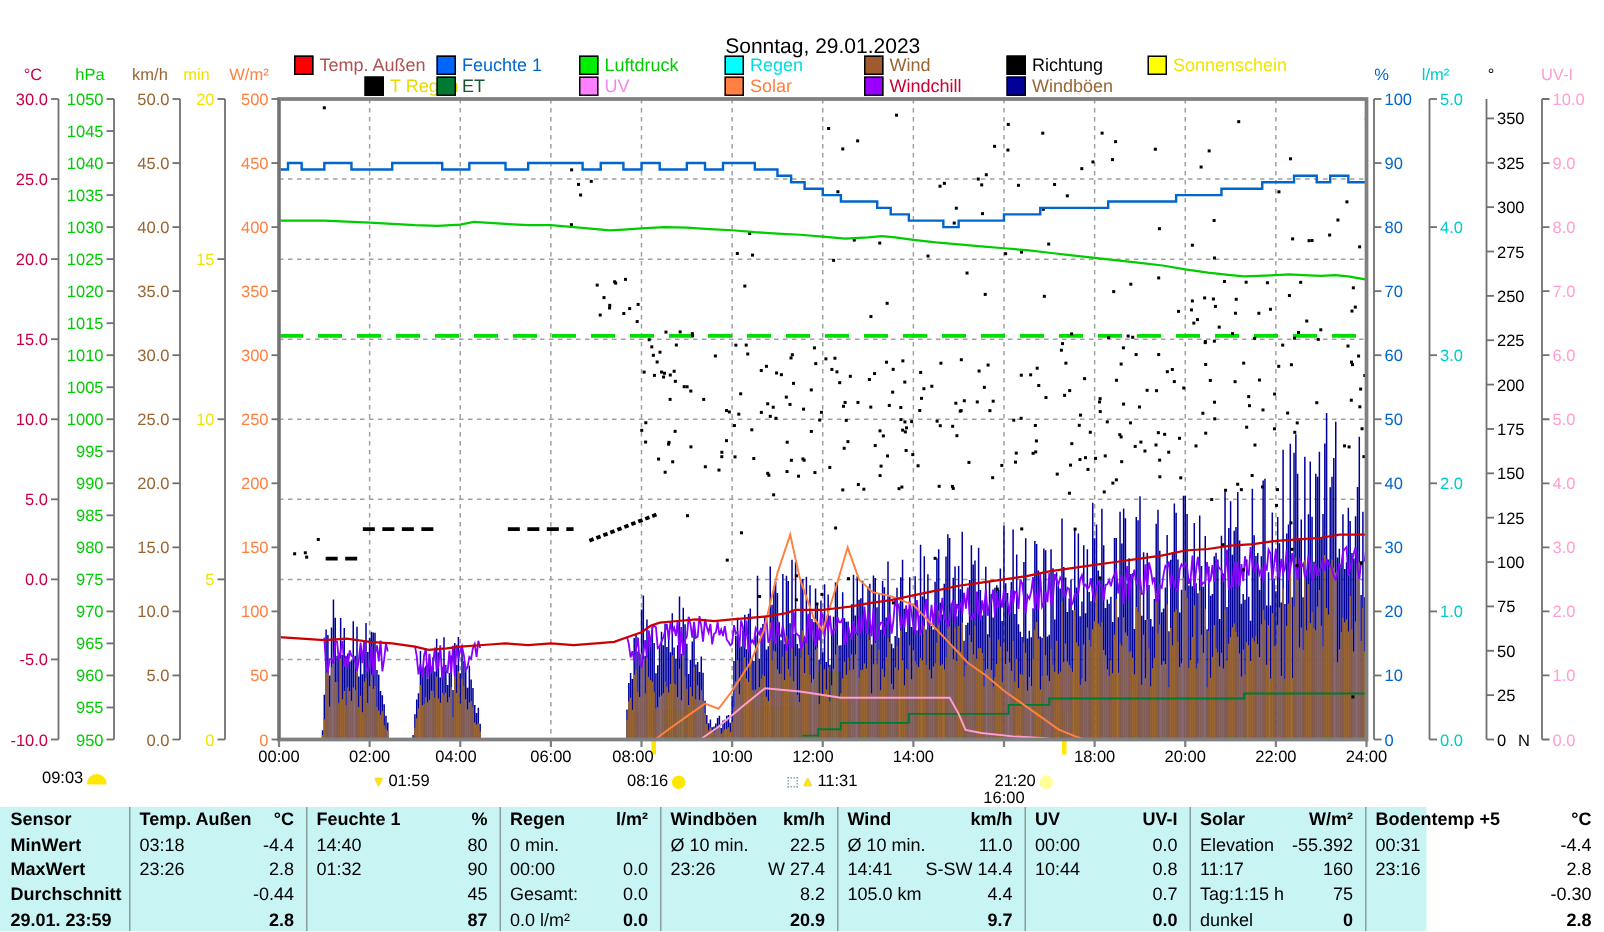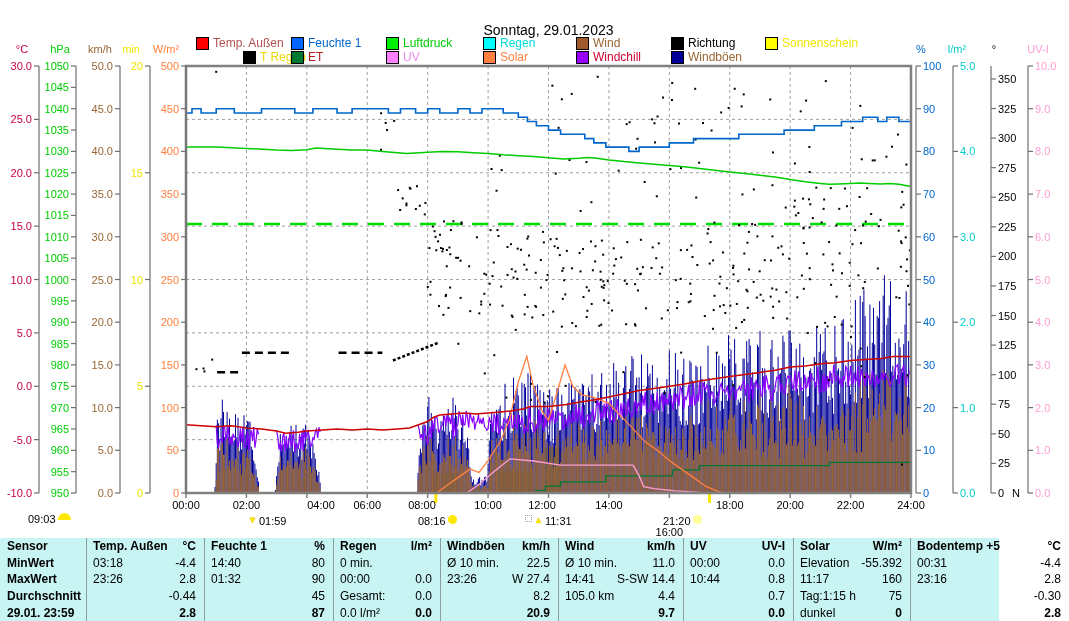--- a/index.html
+++ b/index.html
@@ -4,27 +4,27 @@
 <style>
   html,body{margin:0;padding:0;background:#fff;}
   #page{position:relative;width:1069px;height:621px;background:#ffffff;overflow:hidden;
         font-family:"Liberation Sans",sans-serif;}
   #title{position:absolute;left:186px;top:22px;width:725px;text-align:center;
          font-size:14px;color:#000;}
   .legend-item{position:absolute;display:flex;align-items:center;gap:4px;font-size:12px;white-space:nowrap;}
   .swatch{width:11px;height:11px;border:1px solid #000;display:inline-block;flex:0 0 auto;}
   #chart-svg{position:absolute;left:0;top:0;}
   .xlabel{position:absolute;transform:translateX(-50%);font-size:11px;color:#000;top:499px;white-space:nowrap;}
-  .ev{position:absolute;display:flex;align-items:flex-start;gap:2px;font-size:11px;color:#000;white-space:nowrap;}
+  .ev{position:absolute;display:flex;align-items:center;gap:2px;font-size:11px;color:#000;white-space:nowrap;}
   .ic-moon-dome{width:13px;height:7px;background:#ffe800;border-radius:7px 7px 0 0;display:inline-block;}
   .ic-sun-dot{width:9px;height:9px;background:#ffe800;border-radius:50%;display:inline-block;}
   .ic-pale-dot{width:9px;height:9px;background:#ffff99;border-radius:50%;display:inline-block;}
   .ic-arrow-down,.ic-arrow-up{color:#ffe800;font-size:9px;text-shadow:0 0 1px #a89000;}
   .ic-box{width:5px;height:5px;border:1px dotted #8fa3b8;display:inline-block;}
-  #table{position:absolute;left:0;top:538px;width:951px;height:83px;background:#c9f4f4;font-size:12px;color:#000;padding-left:48px;}
+  #table{position:absolute;left:0;top:538px;width:951px;height:83px;background:#c9f4f4;font-size:12px;color:#000;}
   .tcol{position:absolute;top:0;height:83px;}
   .tsep{position:absolute;top:0;width:1px;height:83px;background:#8a9e9e;}
   .trow{height:16.6px;display:flex;justify-content:space-between;align-items:center;overflow:hidden;}
   .trow .l{padding-left:7px;text-align:left;}
   .trow .r{padding-right:8px;text-align:right;flex:1;}
   .bold{font-weight:bold;}
 </style>
 </head>
 <body>
 
@@ -56,21 +56,21 @@
         <span>Richtung</span>
       </div>
       <div class="legend-item" style="left: 765px; top: 36px; color: rgb(240, 229, 0);">
         <span class="swatch" style="background: rgb(255, 255, 0);"></span>
         <span>Sonnenschein</span>
       </div>
       <div class="legend-item" style="left: 196px; top: 50px; color: rgb(232, 216, 0); margin-left: 47px;">
         <span class="swatch" style="background: rgb(0, 0, 0);"></span>
         <span>T Regen</span>
       </div>
-      <div class="legend-item" style="left: 291px; top: 50px; color: #b91c1c;">
+      <div class="legend-item" style="left: 291px; top: 50px; color: #14532d;">
         <span class="swatch" style="background: rgb(0, 122, 51);"></span>
         <span>ET</span>
       </div>
       <div class="legend-item" style="left: 386px; top: 50px; color: rgb(238, 136, 238);">
         <span class="swatch" style="background: rgb(255, 128, 255);"></span>
         <span>UV</span>
       </div>
       <div class="legend-item" style="left: 483px; top: 50px; color: rgb(255, 128, 64);">
         <span class="swatch" style="background: rgb(255, 128, 64);"></span>
         <span>Solar</span>
@@ -784,21 +784,21 @@
         <text x="1035" y="411.6" text-anchor="start" font-size="11" fill="#ff9ed2">2.0</text>
         <line x1="1028" y1="450.3" x2="1033" y2="450.3" stroke="#707070" stroke-width="1.2"></line>
         <text x="1035" y="454.3" text-anchor="start" font-size="11" fill="#ff9ed2">1.0</text>
         <line x1="1028" y1="493" x2="1033" y2="493" stroke="#707070" stroke-width="1.2"></line>
         <text x="1035" y="497" text-anchor="start" font-size="11" fill="#ff9ed2">0.0</text>
       </g>
     </svg>
   <div id="xlabels">
       <div class="xlabel" style="left: 186px;">00:00</div>
       <div class="xlabel" style="left: 246.417px;">02:00</div>
-      <div class="xlabel" style="left: 321px;">04:00</div>
+      <div class="xlabel" style="left: 304px;">04:00</div>
       <div class="xlabel" style="left: 367.25px;">06:00</div>
       <div class="xlabel" style="left: 422px;">08:00</div>
       <div class="xlabel" style="left: 488.083px;">10:00</div>
       <div class="xlabel" style="left: 542px;">12:00</div>
       <div class="xlabel" style="left: 608.917px;">14:00</div>
       <div class="xlabel" style="left: 669.333px; margin-top: 27px;">16:00</div>
       <div class="xlabel" style="left: 729.75px;">18:00</div>
       <div class="xlabel" style="left: 790.167px;">20:00</div>
       <div class="xlabel" style="left: 850.583px;">22:00</div>
       <div class="xlabel" style="left: 911px;">24:00</div>

